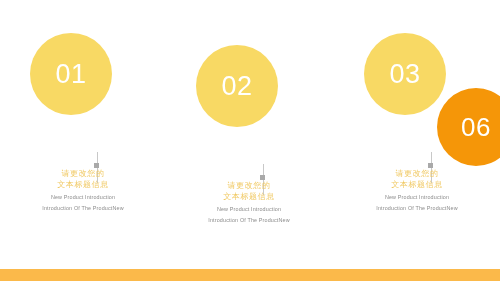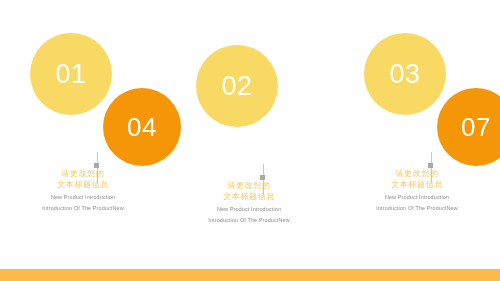--- a/index.html
+++ b/index.html
@@ -114,23 +114,20 @@
 </style>
 </head>
 <body>
 
 <div class="slide">
 
   <div class="group group-1">
     <div class="circle circle-light">
       <span>01</span>
     </div>
-    <div class="circle circle-dark">
-      <span>04</span>
-    </div>
     <div class="connector"></div>
     <div class="connector-dot"></div>
     <div class="textblock">
       <p class="title-cn">请更改您的</p>
       <p class="title-cn">文本标题信息</p>
       <p class="subtitle-en">New Product Introduction</p>
       <p class="subtitle-en">Introduction Of The ProductNew</p>
     </div>
   </div>
 
@@ -146,21 +143,21 @@
       <p class="subtitle-en">New Product Introduction</p>
       <p class="subtitle-en">Introduction Of The ProductNew</p>
     </div>
   </div>
 
   <div class="group group-3">
     <div class="circle circle-light">
       <span>03</span>
     </div>
     <div class="circle circle-dark">
-      <span>07</span>
+      <span>06</span>
     </div>
     <div class="connector"></div>
     <div class="connector-dot"></div>
     <div class="textblock">
       <p class="title-cn">请更改您的</p>
       <p class="title-cn">文本标题信息</p>
       <p class="subtitle-en">New Product Introduction</p>
       <p class="subtitle-en">Introduction Of The ProductNew</p>
     </div>
   </div>

